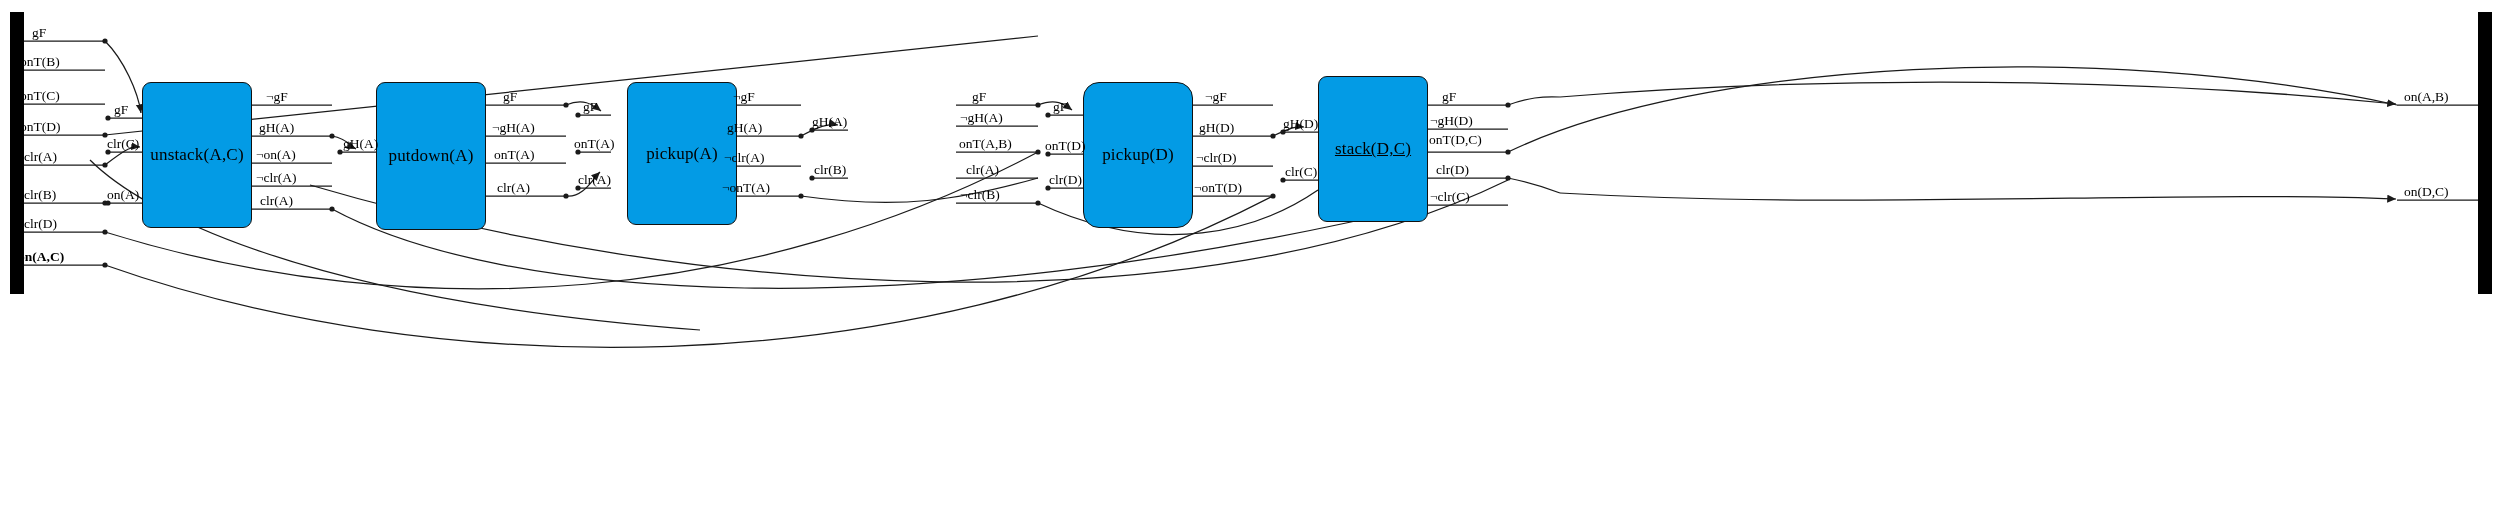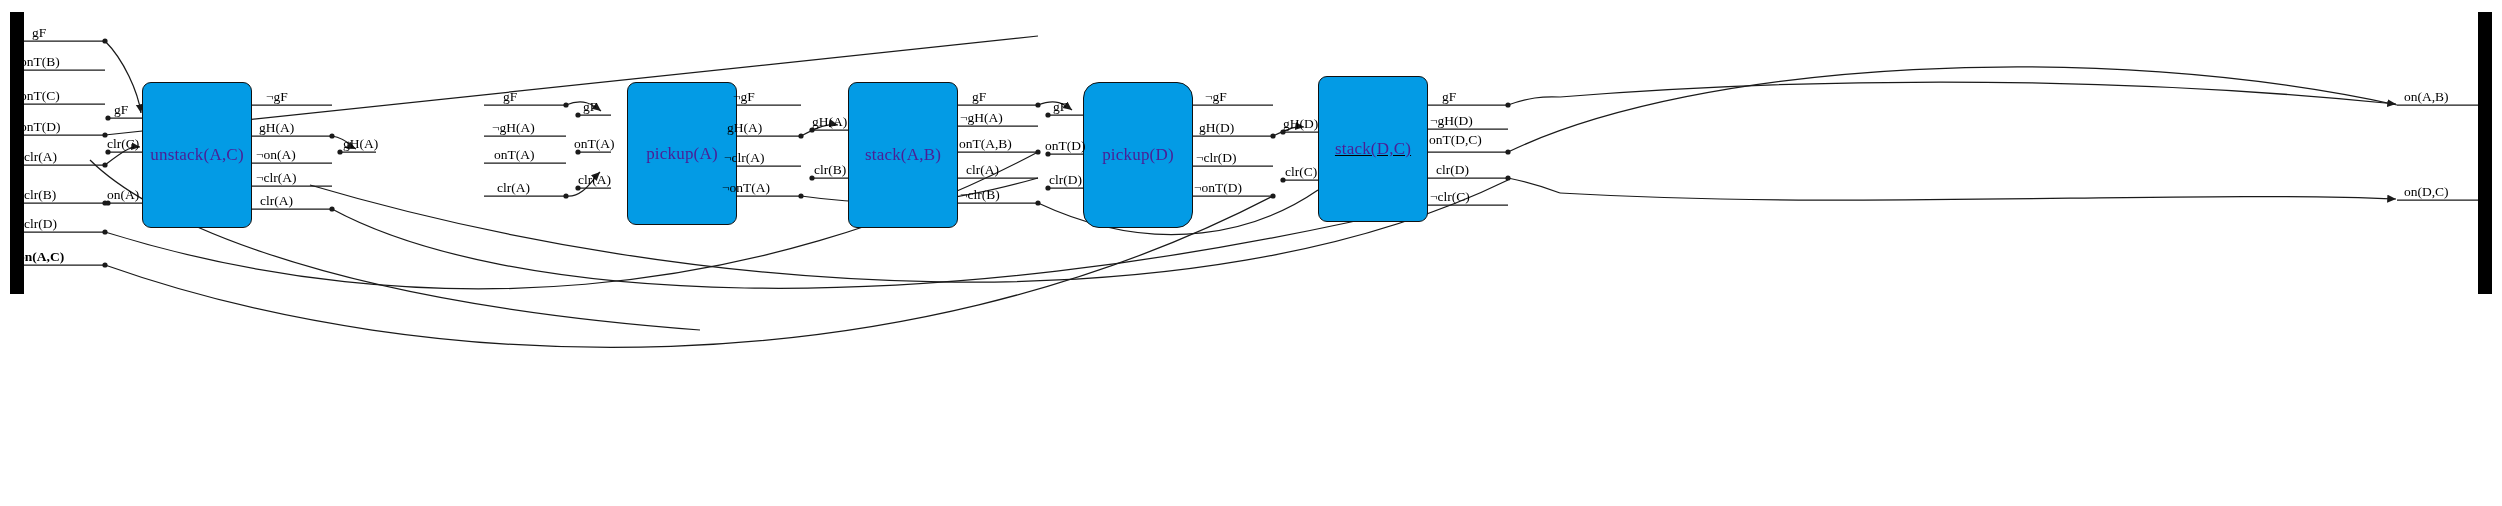--- a/index.html
+++ b/index.html
@@ -2,21 +2,21 @@
 <html><head>
 <meta charset="utf-8">
 <style>
   html,body{margin:0;padding:0;background:#ffffff;}
   body{font-family:"Liberation Serif","DejaVu Serif",serif;}
   #canvas{position:relative;width:2502px;height:506px;background:#fff;overflow:hidden;}
   .bar{position:absolute;background:#000;}
   svg.wires{position:absolute;left:0;top:0;width:2502px;height:506px;pointer-events:none;}
   .node{position:absolute;background:#039be5;border:1.4px solid #111;border-radius:9px;
         display:flex;align-items:center;justify-content:center;z-index:3;}
-  .node span{font-size:17px;color:#4c1d95;letter-spacing:.2px;white-space:nowrap;}
+  .node span{font-size:17px;color:#000000;letter-spacing:.2px;white-space:nowrap;}
   .plabel{position:absolute;font-size:13.5px;color:#000;white-space:nowrap;z-index:4;}
 </style>
 </head>
 <body>
 
 <div id="canvas">
 
   <div class="bar" style="left:10px;top:12px;width:14px;height:282px;"></div>
   <div class="bar" style="left:2478px;top:12px;width:14px;height:282px;"></div>
 
@@ -169,40 +169,40 @@
   </div>
   <div class="plabel" style="left:114px;top:102px;">gF</div>
   <div class="plabel" style="left:107px;top:136px;">clr(C)</div>
   <div class="plabel" style="left:107px;top:187px;">on(A)</div>
   <div class="plabel" style="left:266px;top:89px;">¬gF</div>
   <div class="plabel" style="left:259px;top:120px;">gH(A)</div>
   <div class="plabel" style="left:256px;top:147px;">¬on(A)</div>
   <div class="plabel" style="left:256px;top:170px;">¬clr(A)</div>
   <div class="plabel" style="left:260px;top:193px;">clr(A)</div>
 
+  <div class="node" style="left:376px;top:82px;width:108px;height:146px;">
+    <span>putdown(A)</span>
+  </div>
   <div class="plabel" style="left:343px;top:136px;">gH(A)</div>
   <div class="plabel" style="left:503px;top:89px;">gF</div>
   <div class="plabel" style="left:492px;top:120px;">¬gH(A)</div>
   <div class="plabel" style="left:494px;top:147px;">onT(A)</div>
   <div class="plabel" style="left:497px;top:180px;">clr(A)</div>
 
   <div class="node" style="left:627px;top:82px;width:108px;height:141px;">
     <span>pickup(A)</span>
   </div>
   <div class="plabel" style="left:583px;top:99px;">gF</div>
   <div class="plabel" style="left:574px;top:136px;">onT(A)</div>
   <div class="plabel" style="left:578px;top:172px;">clr(A)</div>
   <div class="plabel" style="left:733px;top:89px;">¬gF</div>
   <div class="plabel" style="left:727px;top:120px;">gH(A)</div>
   <div class="plabel" style="left:724px;top:150px;">¬clr(A)</div>
   <div class="plabel" style="left:722px;top:180px;">¬onT(A)</div>
 
-  <div class="node" style="left:848px;top:82px;width:108px;height:144px;">
-    <span>stack(A,B)</span>
-  </div>
   <div class="plabel" style="left:812px;top:114px;">gH(A)</div>
   <div class="plabel" style="left:814px;top:162px;">clr(B)</div>
   <div class="plabel" style="left:972px;top:89px;">gF</div>
   <div class="plabel" style="left:960px;top:110px;">¬gH(A)</div>
   <div class="plabel" style="left:959px;top:136px;">onT(A,B)</div>
   <div class="plabel" style="left:966px;top:162px;">clr(A)</div>
   <div class="plabel" style="left:960px;top:187px;">¬clr(B)</div>
 
   <div class="node" style="left:1083px;top:82px;width:108px;height:144px;border-radius:16px;">
     <span>pickup(D)</span>

